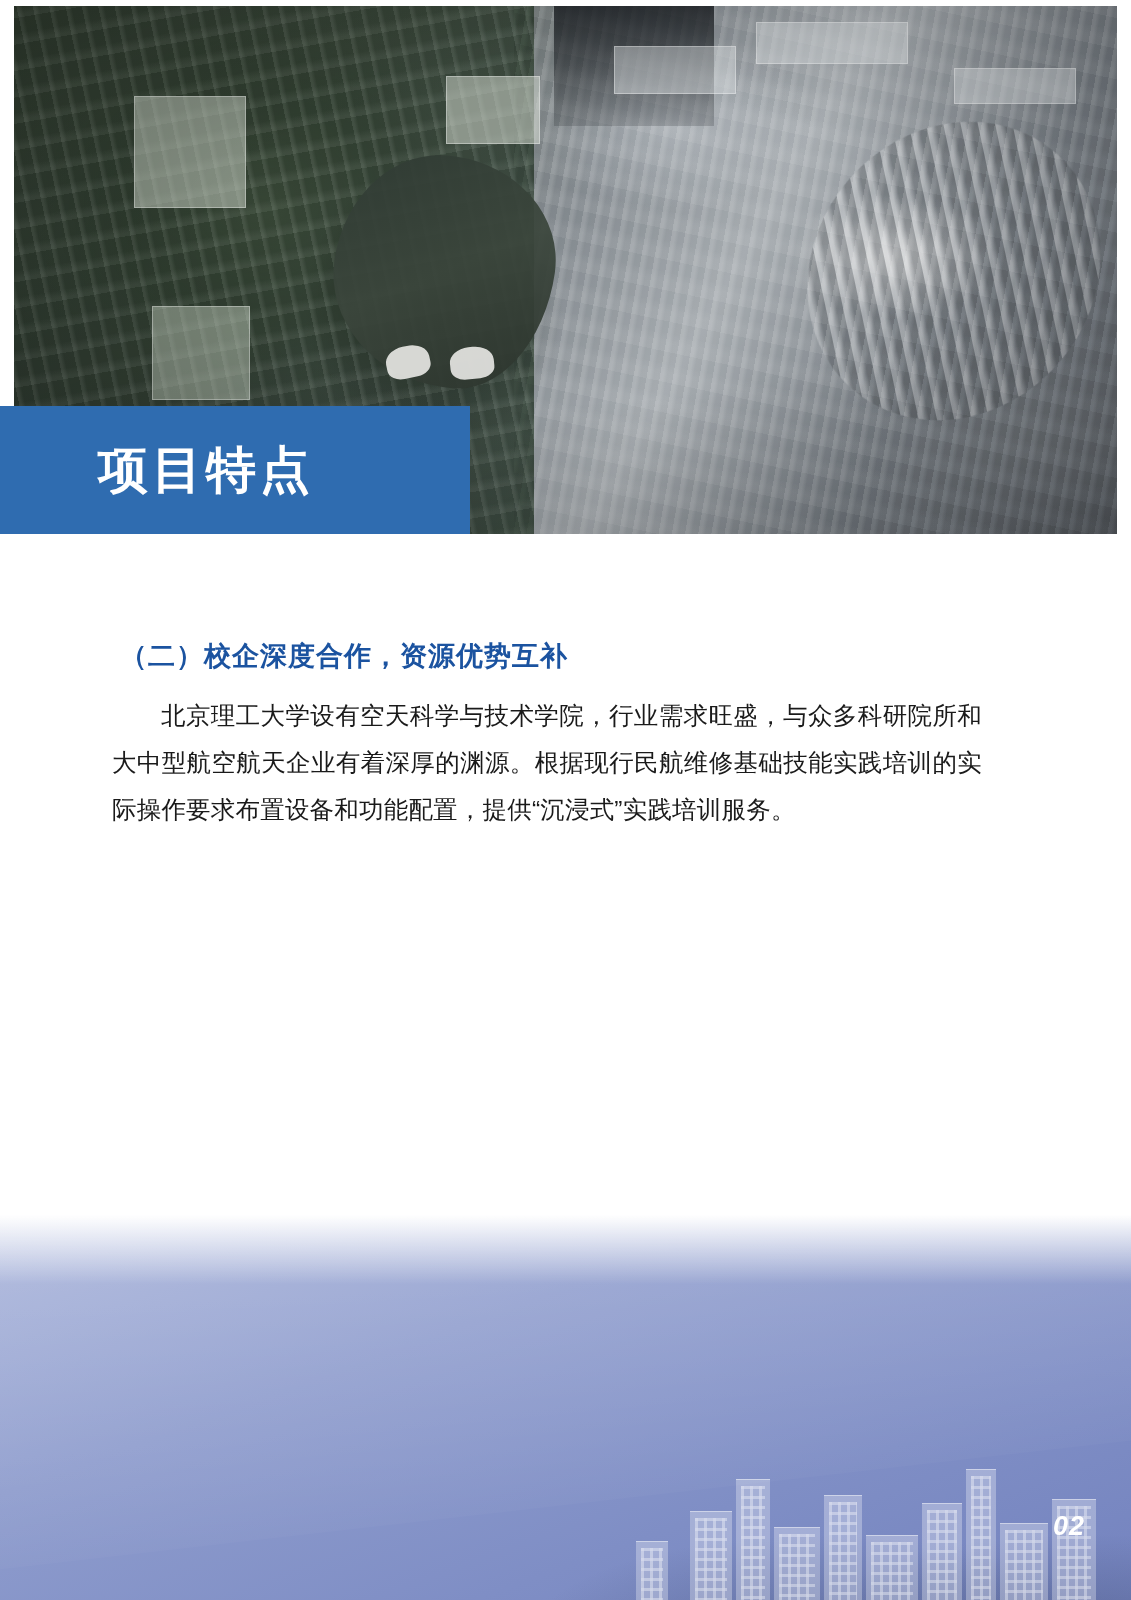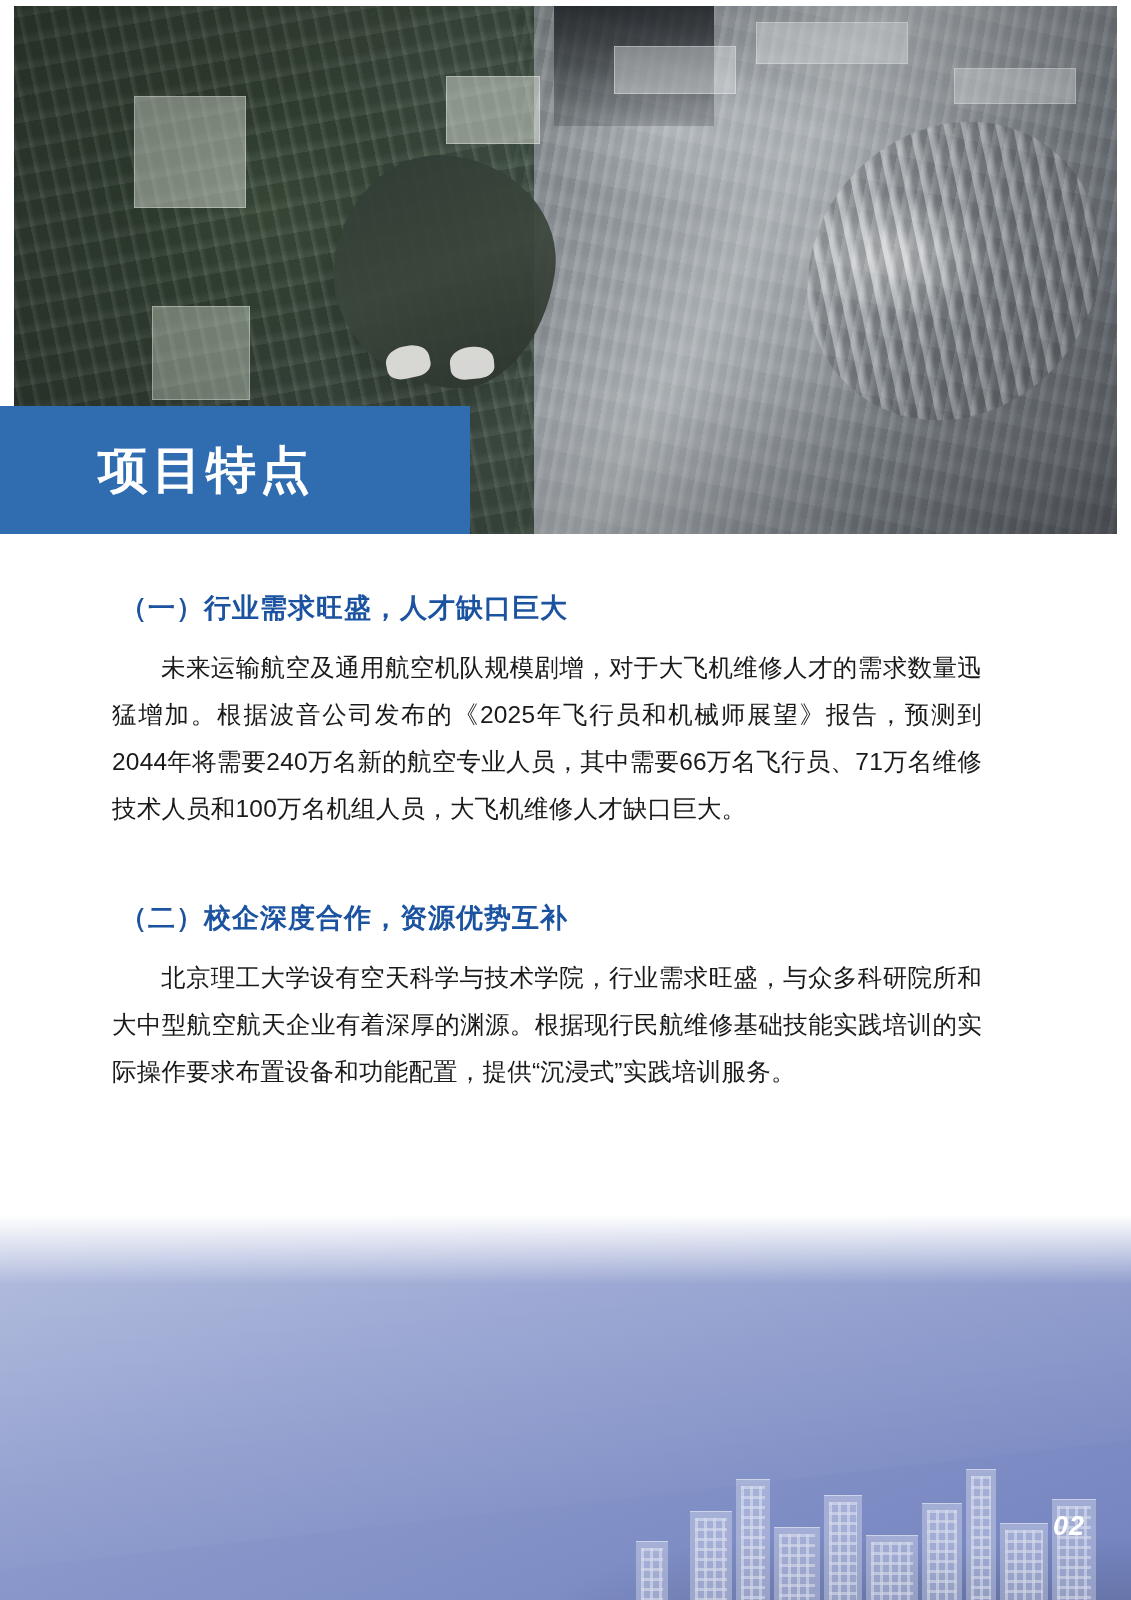--- a/index.html
+++ b/index.html
@@ -161,21 +161,21 @@
   .para {
     color: #1a1a1a;
     font-size: 24.5px;
     line-height: 1.92;
     text-align: justify;
     text-indent: 2em;
     margin: 0 0 44px 0;
     letter-spacing: 0.2px;
   }
   .para:last-child { margin-bottom: 0; }
-  .block-2 { margin-top: 68px; }
+  .block-2 { margin-top: 48px; }
 
   
   .footer-band {
     position: absolute;
     left: 0;
     bottom: 0;
     width: 1131px;
     height: 385px;
     overflow: hidden;
     text-align: right;
@@ -252,24 +252,20 @@
     <div class="hero-shoe-b"></div>
     <div class="hero-vignette"></div>
   </div>
 
   <div class="title-bar">
     <h1>项目特点</h1>
   </div>
 
   <div class="content">
 
-    <div>
-      <h2 class="sub-head">（一）行业需求旺盛，人才缺口巨大</h2>
-      <p class="para">未来运输航空及通用航空机队规模剧增，对于大飞机维修人才的需求数量迅猛增加。根据波音公司发布的《2025年飞行员和机械师展望》报告，预测到2044年将需要240万名新的航空专业人员，其中需要66万名飞行员、71万名维修技术人员和100万名机组人员，大飞机维修人才缺口巨大。</p>
-    </div>
 
     <div class="block-2">
       <h2 class="sub-head">（二）校企深度合作，资源优势互补</h2>
       <p class="para">北京理工大学设有空天科学与技术学院，行业需求旺盛，与众多科研院所和大中型航空航天企业有着深厚的渊源。根据现行民航维修基础技能实践培训的实际操作要求布置设备和功能配置，提供“沉浸式”实践培训服务。</p>
     </div>
 
   </div>
 
   <div class="footer-band">
     <div class="band-sky white-fade"></div>

